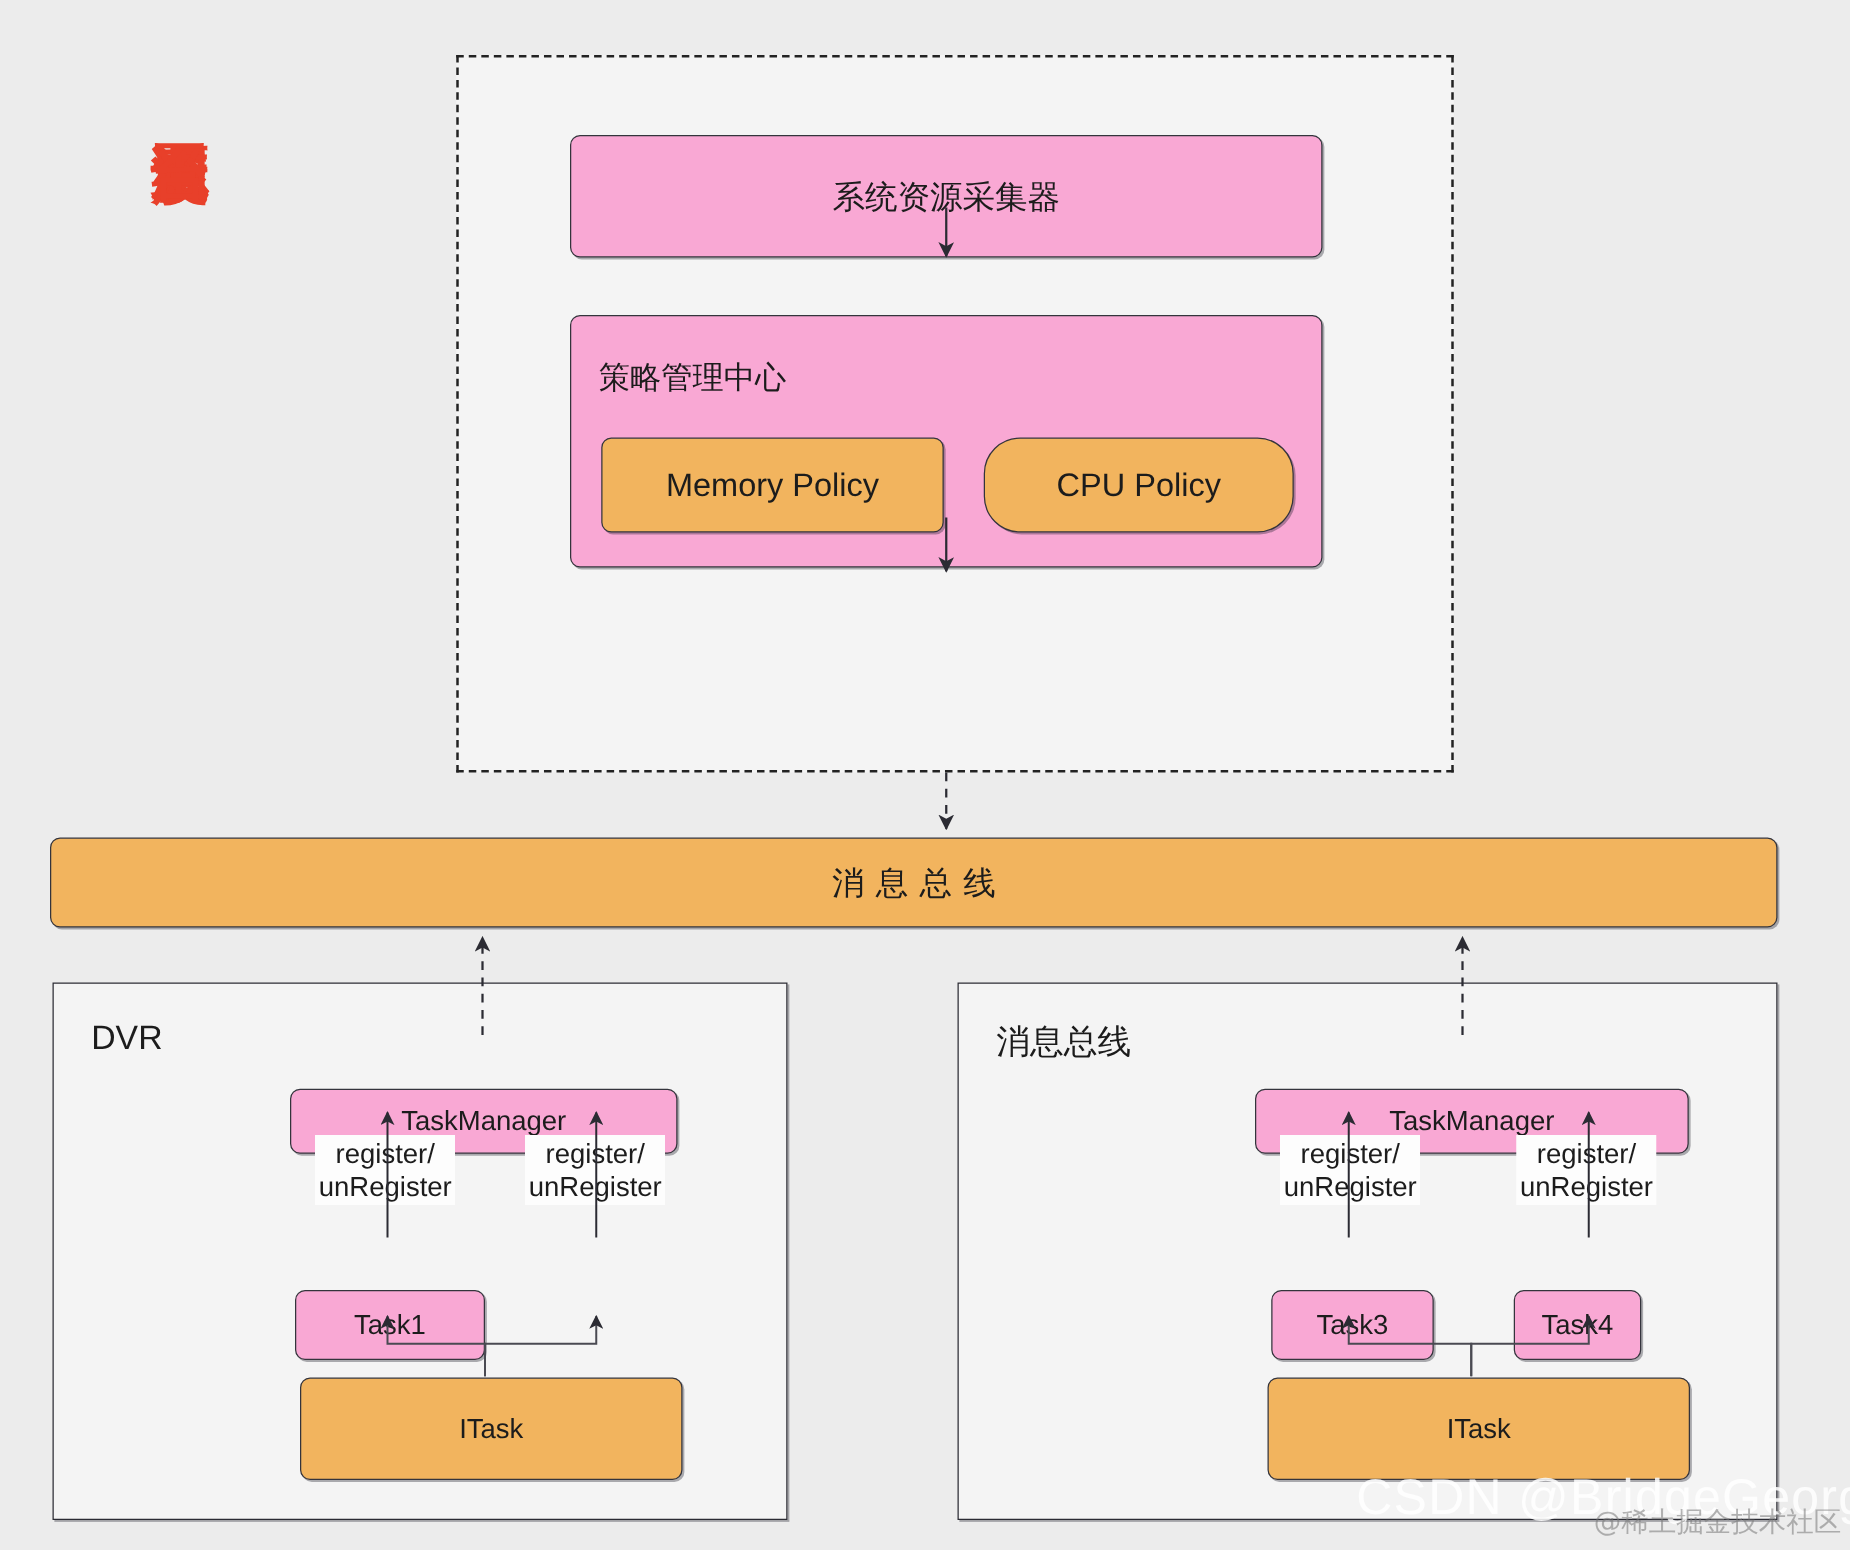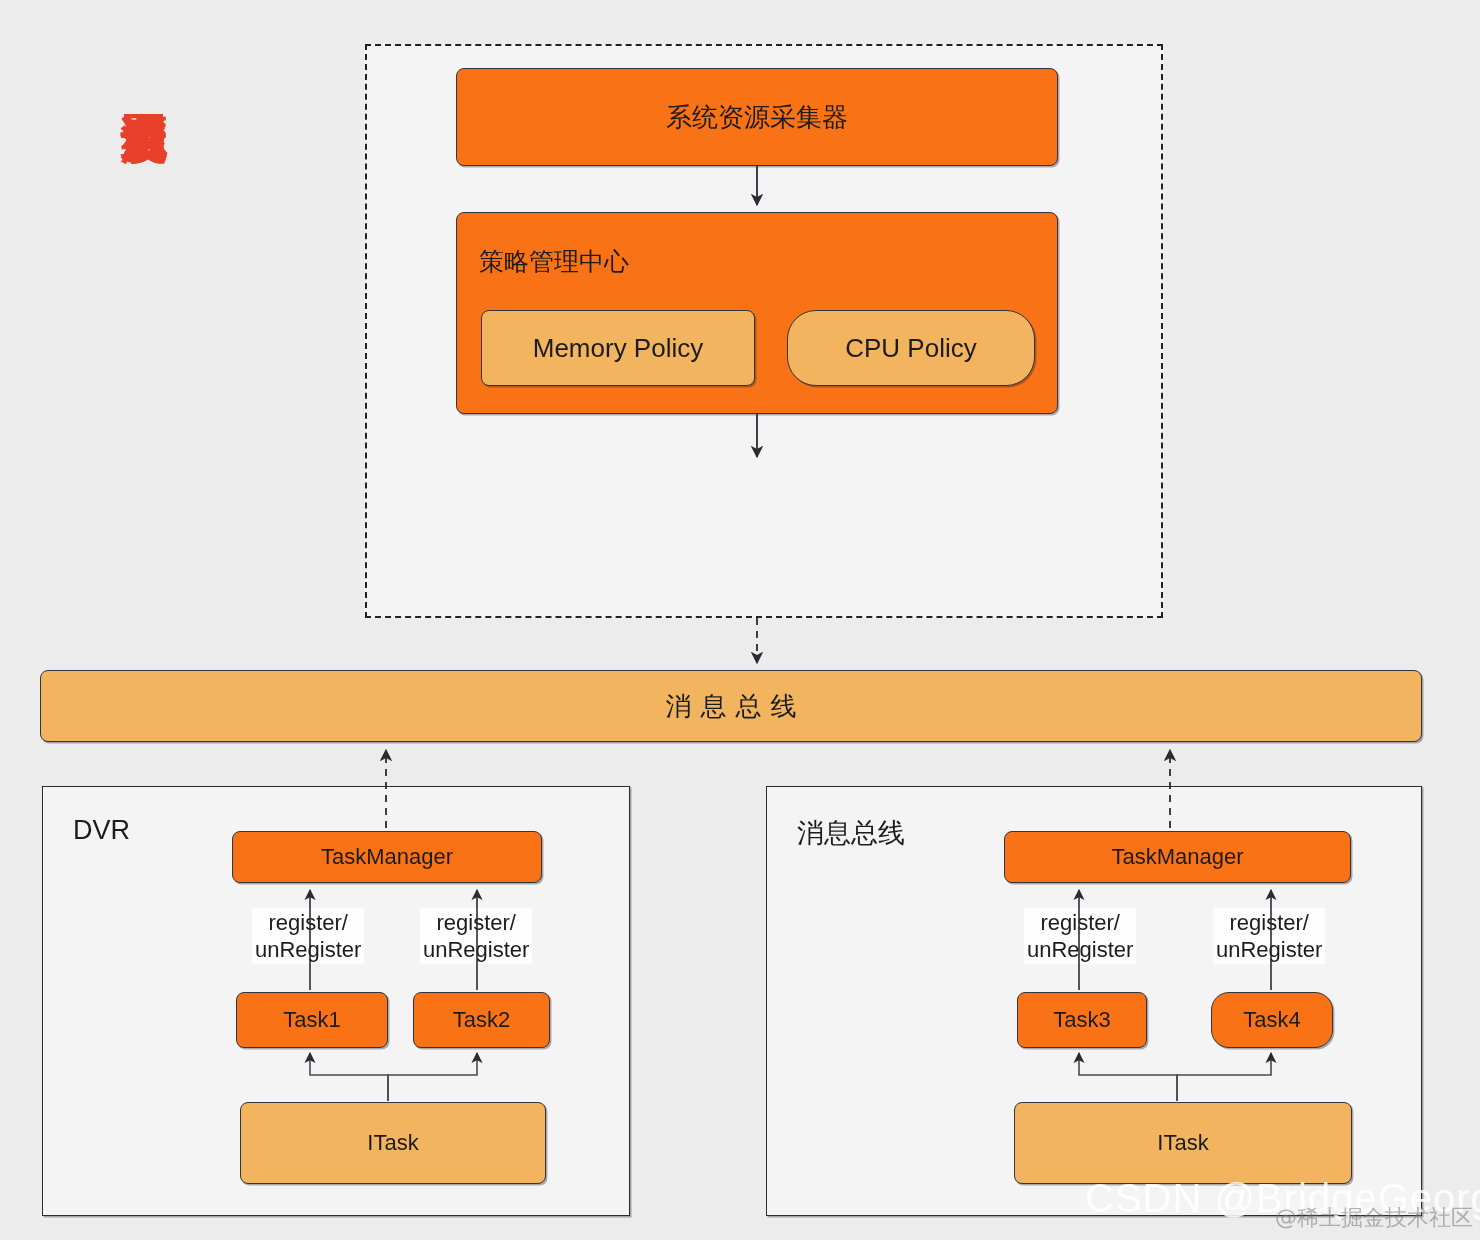--- a/index.html
+++ b/index.html
@@ -52,21 +52,21 @@
     box-sizing: border-box;
     border: 1.6px solid #34343c;
     border-radius: 8px;
     display: flex;
     align-items: center;
     justify-content: center;
     text-align: center;
     color: #1c1c1c;
     box-shadow: 1.5px 1.5px 0 rgba(30,30,40,0.35);
   }
-  .fill-light { background: #f97316; }
+  .fill-light { background: #f9a8d4; margin-top: 40px; }
   .fill-dark  { background: #f2b45e; }
 
   #collector-box {
     left: 456px; top: 68px; width: 602px; height: 98px;
     font-size: 26px;
   }
   #policy-center-box {
     left: 456px; top: 212px; width: 602px; height: 202px;
     display: block;
     padding: 15px;
@@ -120,21 +120,21 @@
   .itask-box{ height: 82px; font-size: 22px; }
 
   
   #dvr-taskmanager { left: 189px; top: 44px;  width: 310px; }
   #dvr-task1       { left: 193px; top: 205px; width: 152px; }
   #dvr-task2       { left: 370px; top: 205px; width: 137px; }
   #dvr-itask       { left: 197px; top: 315px; width: 306px; }
   
   #algo-taskmanager{ left: 237px; top: 44px;  width: 347px; }
   #algo-task3      { left: 250px; top: 205px; width: 130px; }
-  #algo-task4      { left: 444px; top: 205px; width: 122px; border-radius: 18px; }
+  #algo-task4      { left: 444px; top: 205px; width: 102px; }
   #algo-itask      { left: 247px; top: 315px; width: 338px; }
 
   
   .edge-label {
     position: absolute;
     background: #fdfdfd;
     font-size: 22px;
     line-height: 27px;
     color: #1c1c1c;
     text-align: center;
@@ -199,23 +199,20 @@
     <span>消息总线</span>
   </div>
 
   <div class="process-panel" id="dvr-panel">
     <div class="panel-title">DVR</div>
     <div class="node fill-light tm-box" id="dvr-taskmanager">
       <span>TaskManager</span>
     </div>
     <div class="node fill-light task-box" id="dvr-task1">
       <span>Task1</span>
-    </div>
-    <div class="node fill-light task-box" id="dvr-task2">
-      <span>Task2</span>
     </div>
     <div class="node fill-dark itask-box" id="dvr-itask">
       <span>ITask</span>
     </div>
   </div>
 
   <div class="process-panel" id="algo-panel">
     <div class="panel-title">消息总线</div>
     <div class="node fill-light tm-box" id="algo-taskmanager">
       <span>TaskManager</span>

